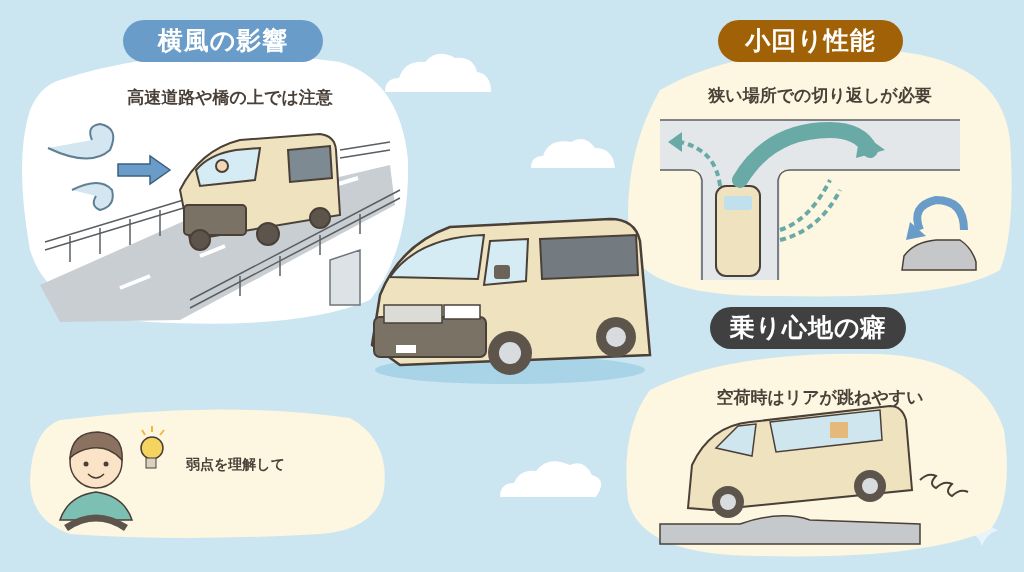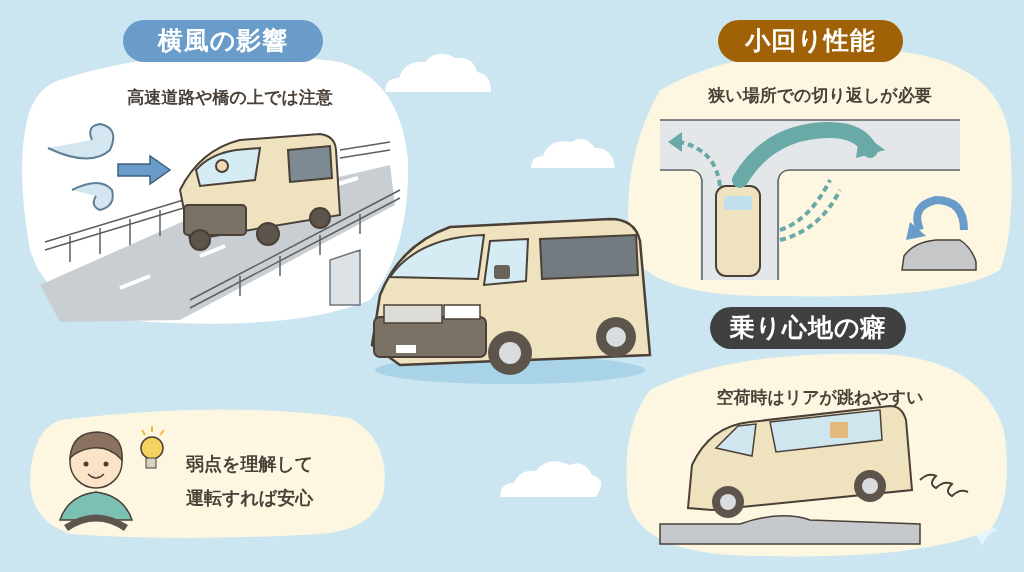--- a/index.html
+++ b/index.html
@@ -14,21 +14,21 @@
   .pill {
     position: absolute; color: #fff; font-weight: bold;
     font-size: 25px; letter-spacing: 1px; text-align: center;
     border-radius: 22px; line-height: 42px; height: 42px;
   }
   .subtitle {
     position: absolute; font-size: 17px; font-weight: bold; color: #4a4038;
     text-align: center; white-space: nowrap;
   }
   .msg {
-    position: absolute; font-size: 18px; font-weight: bold; color: #4a4038; line-height: 34px;
+    position: absolute; font-size: 14px; font-weight: bold; color: #4a4038; line-height: 34px;
   }
 </style>
 </head>
 <body>
 
 <svg class="abs" style="left:0;top:0" width="1024" height="572">
   <g fill="#ffffff">
     <path d="M385 92 q0-14 14-14 q6-18 26-16 q12-14 30-4 q18-2 22 14 q14 2 14 20 z"></path>
     <path d="M531 168 q0-12 12-12 q6-18 28-14 q14-8 24 6 q18 0 20 20 z"></path>
     <path d="M500 497 q0-14 14-14 q6-14 22-12 q12-16 34-6 q14-6 22 10 q16 4 4 22 z"></path>
@@ -142,21 +142,20 @@
     <rect x="126" y="58" width="10" height="10" fill="#d8d0c0" stroke="#4a4038" stroke-width="1"></rect>
     <g stroke="#f0b93a" stroke-width="2">
         <line x1="132" y1="26" x2="132" y2="32"></line>
         <line x1="144" y1="30" x2="140" y2="35"></line>
         <line x1="122" y1="30" x2="125" y2="35"></line>
       </g>
   </g>
 </svg>
 <div class="msg" style="left:186px;top:447px;">
   <div>弱点を理解して</div>
-  <div>運転すれば安心</div>
 </div>
 
 <svg class="abs" style="left:360px;top:205px" width="300" height="185">
   <ellipse cx="150" cy="165" rx="135" ry="14" fill="#a9d3e6"></ellipse>
   <path d="M20 90 Q40 40 90 22 L250 14 Q275 14 280 36 L290 150 L40 160 L12 140 Z" fill="#eee2bf" stroke="#4a4038" stroke-width="2.5"></path>
   <path d="M30 72 Q58 32 124 30 L118 74 Z" fill="#d6ecf4" stroke="#4a4038" stroke-width="2"></path>
   <path d="M130 36 L168 34 L166 76 L124 80 Z" fill="#d6ecf4" stroke="#4a4038" stroke-width="2"></path>
   <path d="M180 34 L276 30 L278 70 L182 74 Z" fill="#737a80" stroke="#4a4038" stroke-width="2"></path>
   <rect x="14" y="112" width="112" height="40" rx="6" fill="#7b7266" stroke="#4a4038" stroke-width="2"></rect>
   <rect x="24" y="100" width="58" height="18" fill="#dcdcd6" stroke="#4a4038" stroke-width="1.5"></rect>

